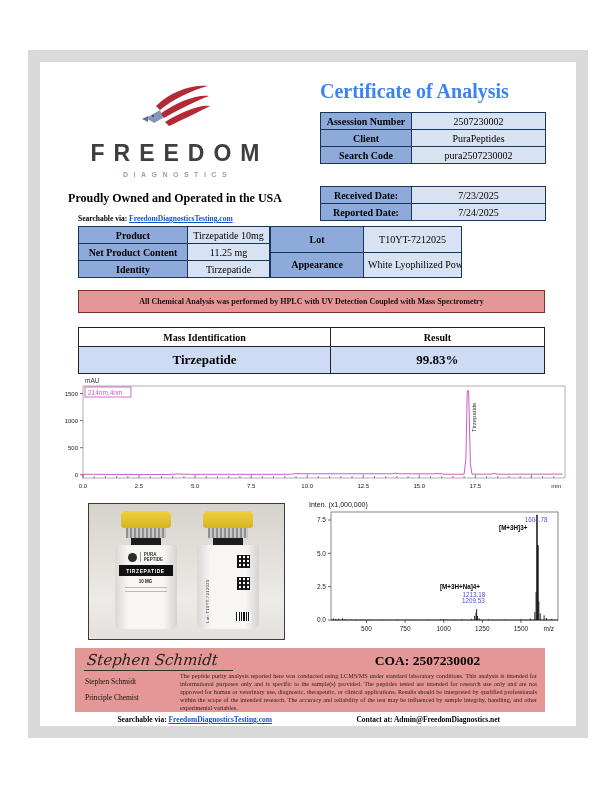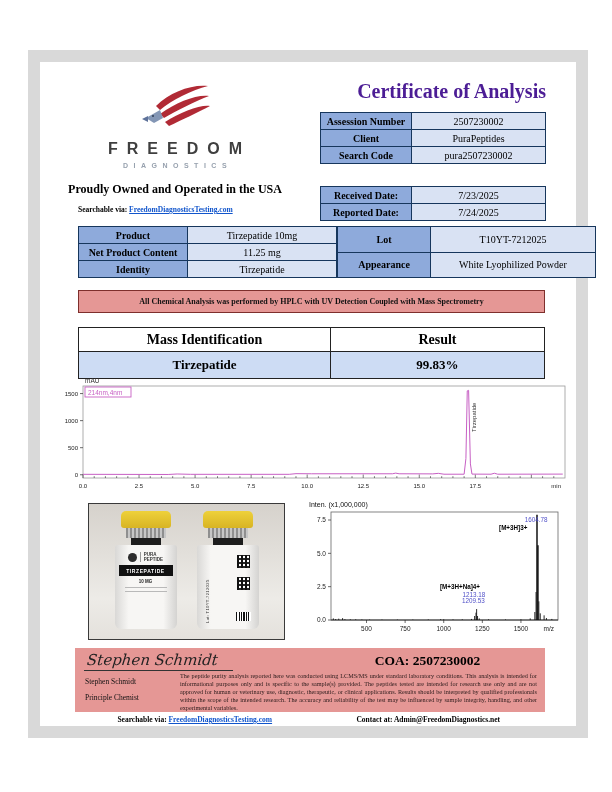--- a/index.html
+++ b/index.html
@@ -3,45 +3,45 @@
 <meta charset="utf-8">
 <style>
   html,body{margin:0;padding:0;background:#fff;}
   .canvas{position:relative;width:612px;height:792px;background:#ffffff;font-family:"Liberation Serif",serif;overflow:hidden;}
   .frame{position:absolute;left:28px;top:50px;width:560px;height:688px;background:#D9D9D9;}
   .page{position:absolute;left:12px;top:12px;width:536px;height:664px;background:#ffffff;}
 
   
   .logo-wrap{position:absolute;left:20px;top:22px;width:230px;text-align:center;}
   .logo-eagle{display:block;margin:0 auto;width:70px;height:52px;}
-  .logo-name{font-family:"Liberation Sans",sans-serif;font-weight:700;font-size:16px;letter-spacing:9px;padding-left:9px;color:#3F3F3F;margin-top:4px;white-space:nowrap;}
+  .logo-name{font-family:"Liberation Sans",sans-serif;font-weight:700;font-size:23px;letter-spacing:9px;padding-left:9px;color:#3F3F3F;margin-top:4px;white-space:nowrap;}
   .logo-tag{font-family:"Liberation Sans",sans-serif;font-weight:700;font-size:7px;letter-spacing:5.5px;padding-left:5px;color:#97A1AE;margin-top:4px;}
   .logo-proud{font-size:12px;font-weight:bold;color:#000;margin-top:13px;}
   .logo-search{font-size:7.5px;margin-top:8px;text-align:left;padding-left:18px;}
   .logo-search .lbl{font-weight:bold;color:#000;}
   a.link{color:#1155CC;text-decoration:underline;font-weight:bold;}
 
   
   .right-col{position:absolute;left:280px;top:18px;width:226px;}
-  .coa-title{text-align:right;font-weight:700;font-size:20px;color:#4c1d95;}
+  .coa-title{text-align:left;font-weight:700;font-size:20px;color:#3b82f6;}
   table.blue{border-collapse:collapse;width:100%;font-size:10px;table-layout:fixed;text-align:center;}
   table.blue td{border:1.4px solid #16365C;padding:2.5px 4px;height:11px;overflow:hidden;white-space:nowrap;}
   td.lbl{background:#8EAADB;font-weight:bold;color:#000;}
   td.val{background:#D9E2F3;color:#000;}
   .t-info{margin-top:9px;}
   .t-dates{margin-top:22px;}
 
   
-  .prod-row{position:absolute;left:38px;top:164px;width:518px;display:flex;justify-content:space-between;}
+  .prod-row{position:absolute;left:38px;top:164px;width:384px;display:flex;justify-content:space-between;}
   .t-prod{width:228px;} .t-lot{width:224px;}
 
   .banner{position:absolute;left:38px;top:228px;width:467px;height:23px;background:#E59795;border:1.6px solid #7E2F2C;display:flex;align-items:center;justify-content:center;font-weight:bold;font-size:8px;color:#111;box-sizing:border-box;}
 
   table.mass{position:absolute;left:38px;top:265px;width:467px;border-collapse:collapse;table-layout:fixed;}
-  table.mass th{border:1px solid #222;background:#fff;font-size:14px;padding:3.5px 2px;font-weight:bold;}
+  table.mass th{border:1px solid #222;background:#fff;font-size:10px;padding:3.5px 2px;font-weight:bold;}
   table.mass td{border:1px solid #222;background:#CDDCF4;font-size:13px;font-weight:bold;text-align:center;padding:5px 2px;}
 
   .chromo-svg{position:absolute;left:5px;top:312px;width:525px;height:124px;}
   .spec-svg{position:absolute;left:263px;top:436px;width:267px;height:147px;}
 
   
   .photo{position:absolute;left:48px;top:441px;width:197px;height:137px;border:1px solid #3a3a3a;background:linear-gradient(#D6D2CC,#EDEBE7 70%,#E4E1DC);box-sizing:border-box;display:flex;justify-content:center;gap:10px;padding-top:7px;}
   .vial{width:72px;display:flex;flex-direction:column;align-items:center;}
   .cap{width:50px;height:17px;background:linear-gradient(#EED13B,#D8B423);border-radius:5px 5px 3px 3px;}
   .crimp{width:40px;height:10px;background:repeating-linear-gradient(90deg,#8F8F8F 0 2px,#C6C6C6 2px 4px);}

